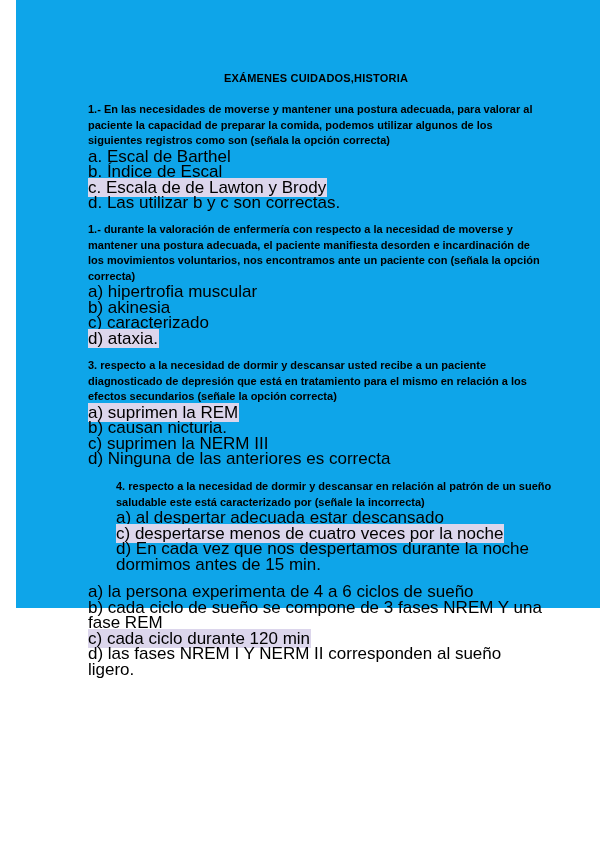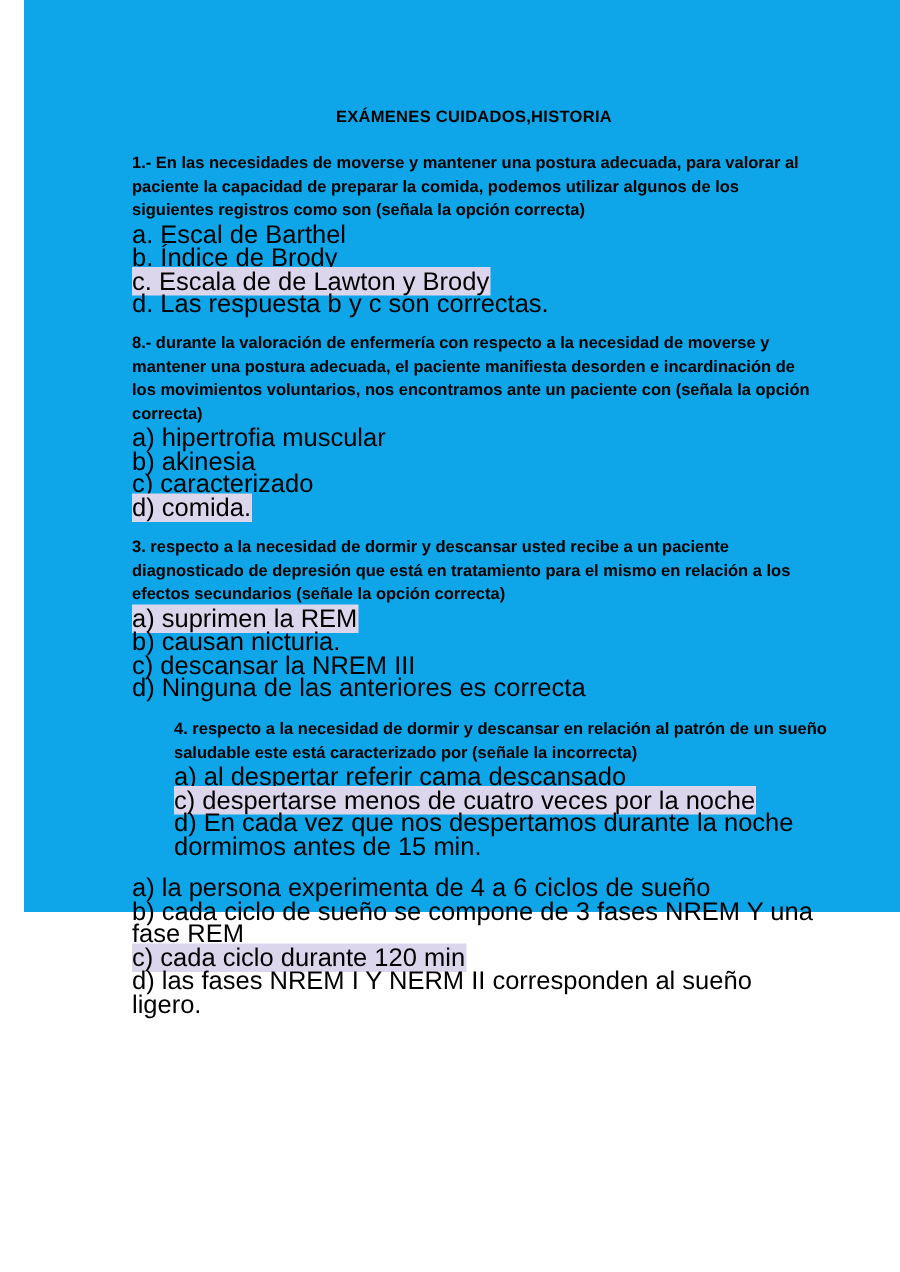--- a/index.html
+++ b/index.html
@@ -16,44 +16,44 @@
 </style>
 </head>
 <body>
 
 <div class="page">
   <div class="title">EXÁMENES CUIDADOS,HISTORIA</div>
 
   <div class="question" style="top:102px;">
     <p class="q-text">1.- En las necesidades de moverse y mantener una postura adecuada, para valorar al paciente la capacidad de preparar la comida, podemos utilizar algunos de los siguientes registros como son (señala la opción correcta)</p>
     <p class="opt"><span>a. Escal de Barthel</span></p>
-    <p class="opt"><span>b. Índice de Brody</span></p>
+    <p class="opt"><span>b. Índice de Escal</span></p>
     <p class="opt hl"><span>c. Escala de de Lawton y Brody</span></p>
-    <p class="opt"><span>d. Las respuesta b y c son correctas.</span></p>
+    <p class="opt"><span>d. Las utilizar b y c son correctas.</span></p>
   </div>
 
   <div class="question" style="top:222px;">
-    <p class="q-text">8.- durante la valoración de enfermería con respecto a la necesidad de moverse y mantener una postura adecuada, el paciente manifiesta desorden e incardinación de los movimientos voluntarios, nos encontramos ante un paciente con (señala la opción correcta)</p>
+    <p class="q-text">1.- durante la valoración de enfermería con respecto a la necesidad de moverse y mantener una postura adecuada, el paciente manifiesta desorden e incardinación de los movimientos voluntarios, nos encontramos ante un paciente con (señala la opción correcta)</p>
     <p class="opt"><span>a) hipertrofia muscular</span></p>
     <p class="opt"><span>b) akinesia</span></p>
     <p class="opt"><span>c) caracterizado</span></p>
-    <p class="opt hl"><span>d) comida.</span></p>
+    <p class="opt hl"><span>d) ataxia.</span></p>
   </div>
 
   <div class="question" style="top:358px;">
     <p class="q-text">3. respecto a la necesidad de dormir y descansar usted recibe a un paciente diagnosticado de depresión que está en tratamiento para el mismo en relación a los efectos secundarios (señale la opción correcta)</p>
     <p class="opt hl"><span>a) suprimen la REM</span></p>
     <p class="opt"><span>b) causan nicturia.</span></p>
-    <p class="opt"><span>c) descansar la NREM III</span></p>
+    <p class="opt"><span>c) suprimen la NERM III</span></p>
     <p class="opt"><span>d) Ninguna de las anteriores es correcta</span></p>
   </div>
 
   <div class="question" style="top:479px;margin-left:28px;">
     <p class="q-text">4. respecto a la necesidad de dormir y descansar en relación al patrón de un sueño saludable este está caracterizado por (señale la incorrecta)</p>
-    <p class="opt"><span>a) al despertar referir cama descansado</span></p>
+    <p class="opt"><span>a) al despertar adecuada estar descansado</span></p>
     <p class="opt hl"><span>c) despertarse menos de cuatro veces por la noche</span></p>
     <p class="opt"><span>d) En cada vez que nos despertamos durante la noche dormimos antes de 15 min.</span></p>
   </div>
 
   <div class="question" style="top:584px;">
     <p class="opt"><span>a) la persona experimenta de 4 a 6 ciclos de sueño</span></p>
     <p class="opt"><span>b) cada ciclo de sueño se compone de 3 fases NREM Y una fase REM</span></p>
     <p class="opt hl"><span>c) cada ciclo durante 120 min</span></p>
     <p class="opt"><span>d) las fases NREM I Y NERM II corresponden al sueño ligero.</span></p>
   </div>

